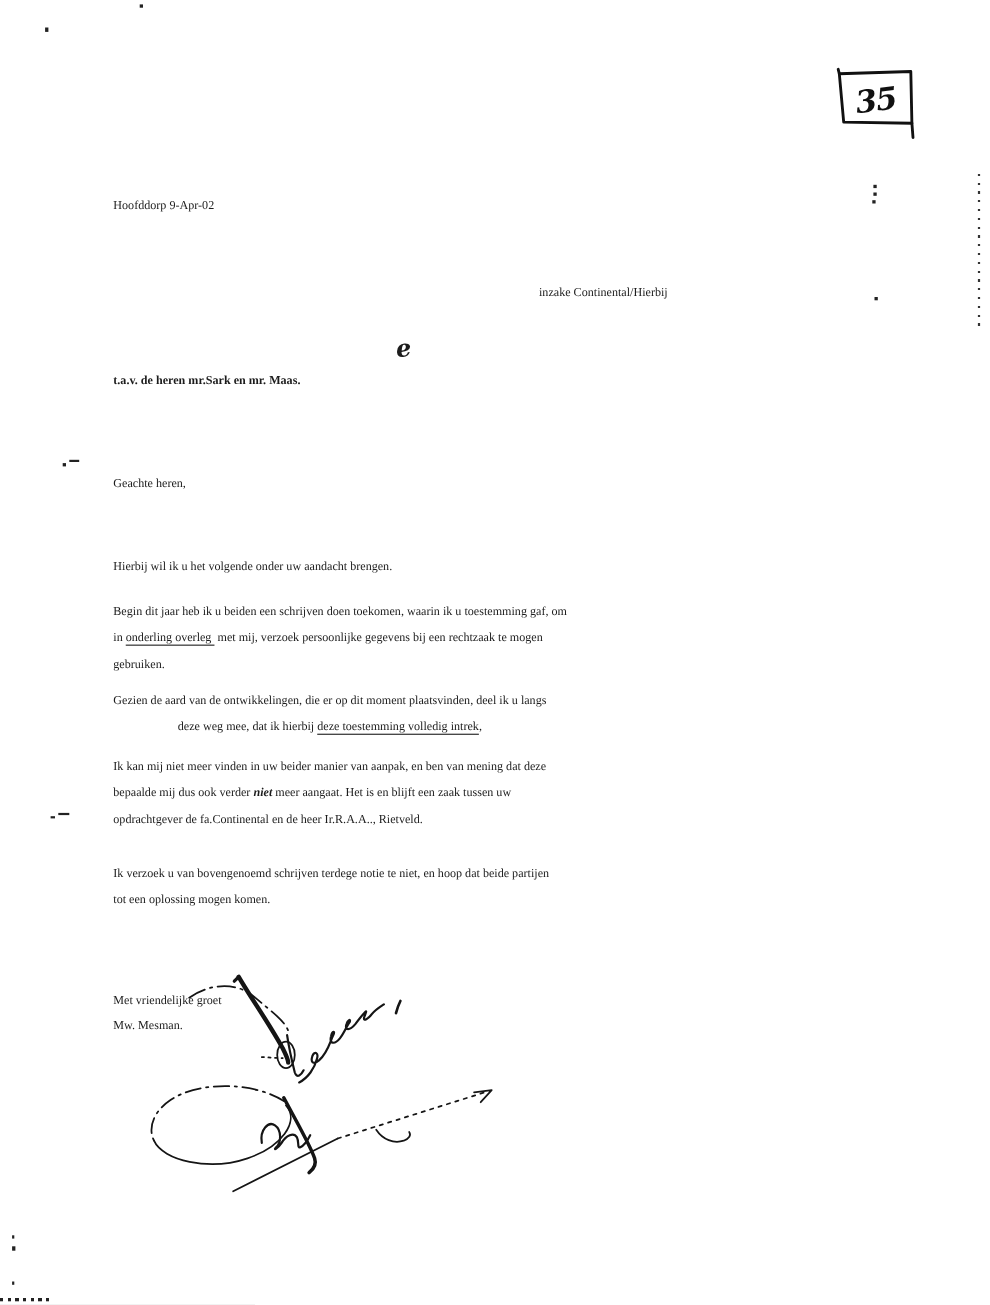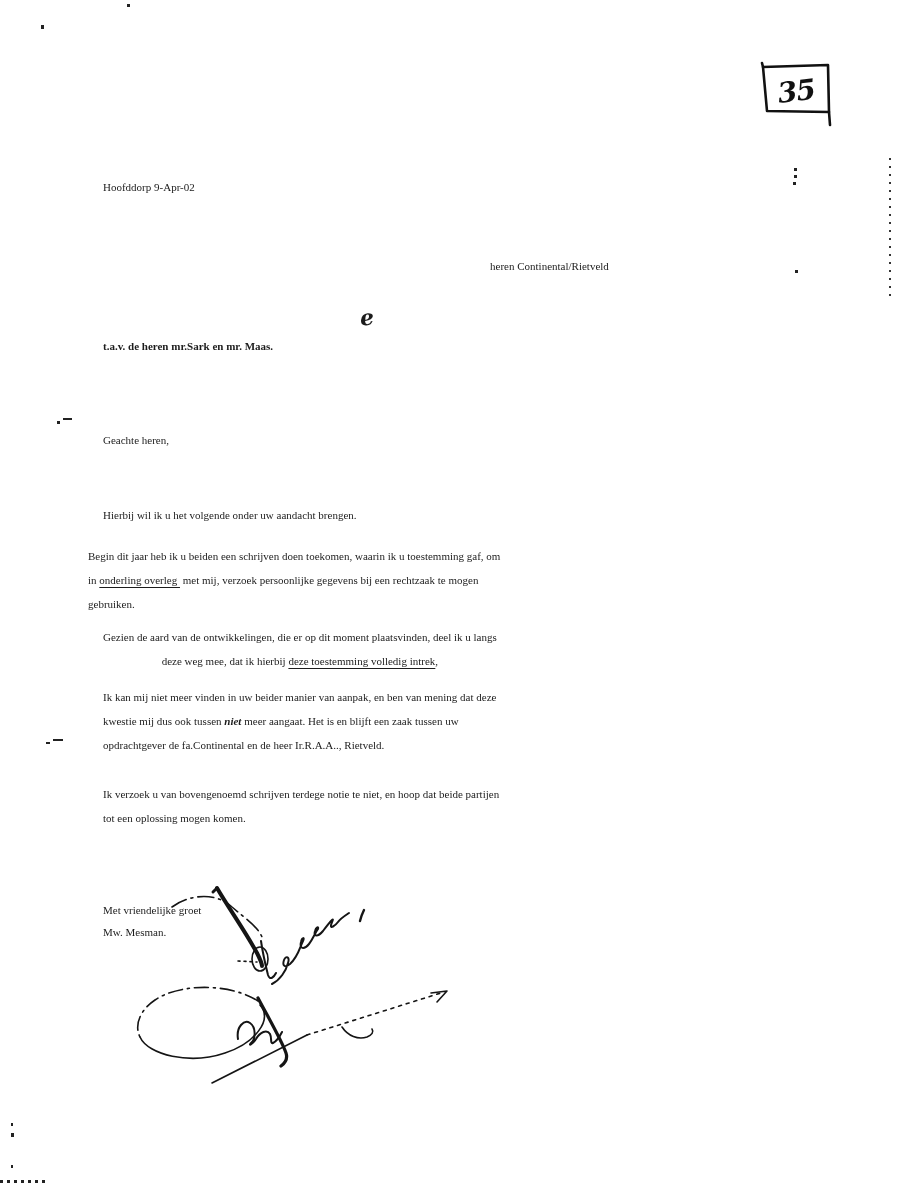--- a/index.html
+++ b/index.html
@@ -51,46 +51,46 @@
     <g fill="none" stroke="#111" stroke-width="2.6" stroke-linecap="round" stroke-linejoin="round">
       <path d="M 13,12 L 78,10 L 79,57 L 17,56 Z"></path>
       <path d="M 79,57 l 1,13"></path>
       <path d="M 13,12 l -1,-4"></path>
     </g>
     <text class="stamp-num" x="28" y="46" transform="rotate(-7 45 38)" fill="#111">35</text>
   </svg>
 
   <div class="txt" style="left:103px;top:175px;">Hoofddorp 9-Apr-02</div>
 
-  <div class="txt" style="left:490px;top:254px;">heren Continental/Rietveld</div>
+  <div class="txt" style="left:490px;top:254px;">inzake Continental/Hierbij</div>
 
   <span class="hand-e">e</span>
 
   <div class="txt b" style="left:103px;top:334px;">t.a.v. de heren mr.Sark en mr. Maas.</div>
 
   <div class="txt" style="left:103px;top:428px;">Geachte heren,</div>
 
   <div class="txt" style="left:103px;top:503px;">
     <span class="ln">Hierbij wil ik u het volgende onder uw aandacht brengen.</span>
   </div>
 
-  <div class="txt" style="left:88px;top:544px;">
+  <div class="txt" style="left:103px;top:544px;">
     <span class="ln">Begin dit jaar heb ik u beiden een schrijven doen toekomen, waarin ik u toestemming gaf, om</span>
     <span class="ln"><span>in </span><span class="u">onderling overleg </span><span> met mij, verzoek persoonlijke gegevens bij een rechtzaak te mogen</span></span>
     <span class="ln">gebruiken.</span>
   </div>
 
   <div class="txt" style="left:103px;top:625px;text-align:center;">
     <span class="ln">Gezien de aard van de ontwikkelingen, die er op dit moment plaatsvinden, deel ik u langs</span>
     <span class="ln"><span>deze weg mee, dat ik hierbij </span><span class="u">deze toestemming volledig intrek</span><span>,</span></span>
   </div>
 
   <div class="txt" style="left:103px;top:685px;">
     <span class="ln">Ik kan mij niet meer vinden in uw beider manier van aanpak, en ben van mening dat deze</span>
-    <span class="ln"><span>kwestie mij dus ook tussen </span><span class="bi">niet</span><span> meer aangaat. Het is en blijft een zaak tussen uw</span></span>
+    <span class="ln"><span>bepaalde mij dus ook verder </span><span class="bi">niet</span><span> meer aangaat. Het is en blijft een zaak tussen uw</span></span>
     <span class="ln">opdrachtgever de fa.Continental en de heer Ir.R.A.A.., Rietveld.</span>
   </div>
 
   <div class="txt" style="left:103px;top:782px;">
     <span class="ln">Ik verzoek u van bovengenoemd schrijven terdege notie te niet, en hoop dat beide partijen</span>
     <span class="ln">tot een oplossing mogen komen.</span>
   </div>
 
   <div class="txt closing" style="left:103px;top:899px;">
     <span class="ln">Met vriendelijke groet</span>

